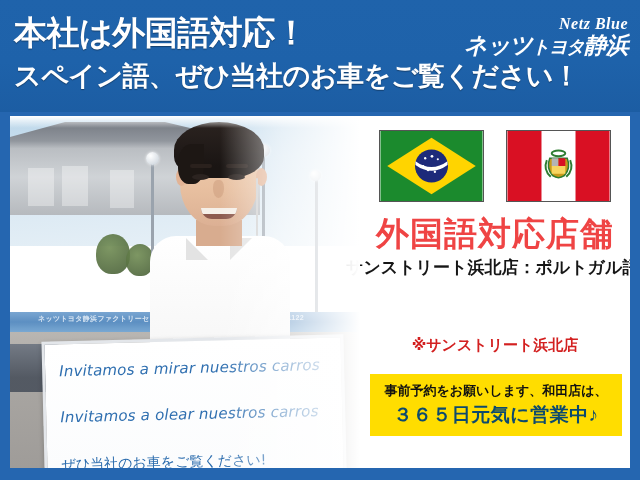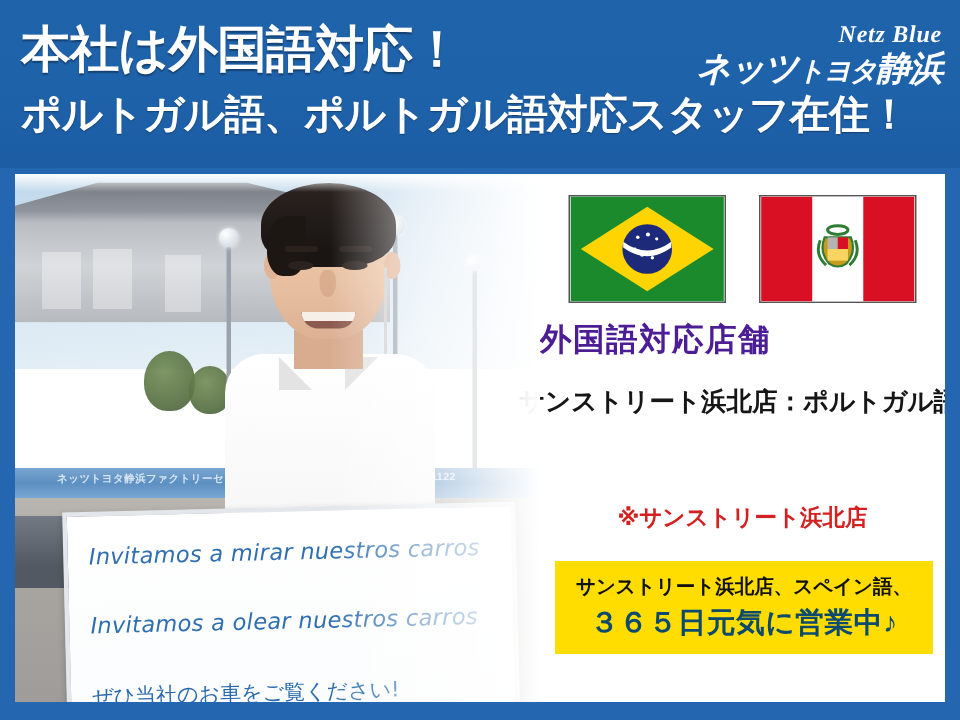--- a/index.html
+++ b/index.html
@@ -183,22 +183,22 @@
   .right{
     position:absolute;left:350px;top:0;width:270px;height:352px;
   }
   .flags{
     position:absolute;left:10px;top:14px;width:250px;height:74px;
     display:flex;justify-content:center;gap:22px;
   }
   .flag{width:105px;height:72px;border:1px solid #555;box-sizing:border-box;}
 
   .h-title{
-    position:absolute;left:0;top:96px;width:270px;text-align:left;
-    font-size:21px;font-weight:bold;color:#4c1d95;letter-spacing:1px;
+    position:absolute;left:0;top:96px;width:270px;text-align:center;
+    font-size:33px;font-weight:bold;color:#ef4444;letter-spacing:1px;
   }
   .line-a,.line-b{
     position:absolute;width:290px;left:-14px;text-align:center;
     color:#161616;white-space:nowrap;
   }
   .line-a{top:140px;font-size:17px;font-weight:bold;}
   .line-b{top:178px;font-size:17px;font-weight:bold;}
   .note-red{
     position:absolute;left:0;top:220px;width:270px;text-align:center;
     font-size:15px;font-weight:bold;color:#d32020;white-space:nowrap;
@@ -212,21 +212,21 @@
   .y2{font-size:19px;font-weight:bold;color:#0c4a6e;white-space:nowrap;margin-top:2px;letter-spacing:.5px;}
 </style>
 </head>
 <body>
 
 <div id="root">
 
   <div class="header">
     <div class="hdr-lines">
       <div class="hdr-l1">本社は外国語対応！</div>
-      <div class="hdr-l2">ポルトガル語、ポルトガル語対応スタッフ在住！</div>
+      <div class="hdr-l2">スペイン語、ぜひ当社のお車をご覧ください！</div>
     </div>
     <div class="logo">
       <span class="logo-en">Netz Blue</span>
       <span class="logo-jp"><span>ネッツ</span><span class="sm">トヨタ</span><span>静浜</span></span>
     </div>
   </div>
 
   <div class="frame">
     <div class="canvas">
 
@@ -318,20 +318,20 @@
               <path d="M12 -6 Q16 4 8 11" stroke="#2e7d32" stroke-width="2" fill="none"></path>
             </g>
           </svg>
         </div>
 
         <div class="h-title">外国語対応店舗</div>
         <div class="line-a">サンストリート浜北店：ポルトガル語</div>
         <div class="note-red">※サンストリート浜北店</div>
 
         <div class="yellow">
-          <div class="y1">サンストリート浜北店、スペイン語、</div>
+          <div class="y1">事前予約をお願いします、和田店は、</div>
           <div class="y2">３６５日元気に営業中♪</div>
         </div>
 
       </div>
     </div>
   </div>
 </div>
 
 </body></html>

